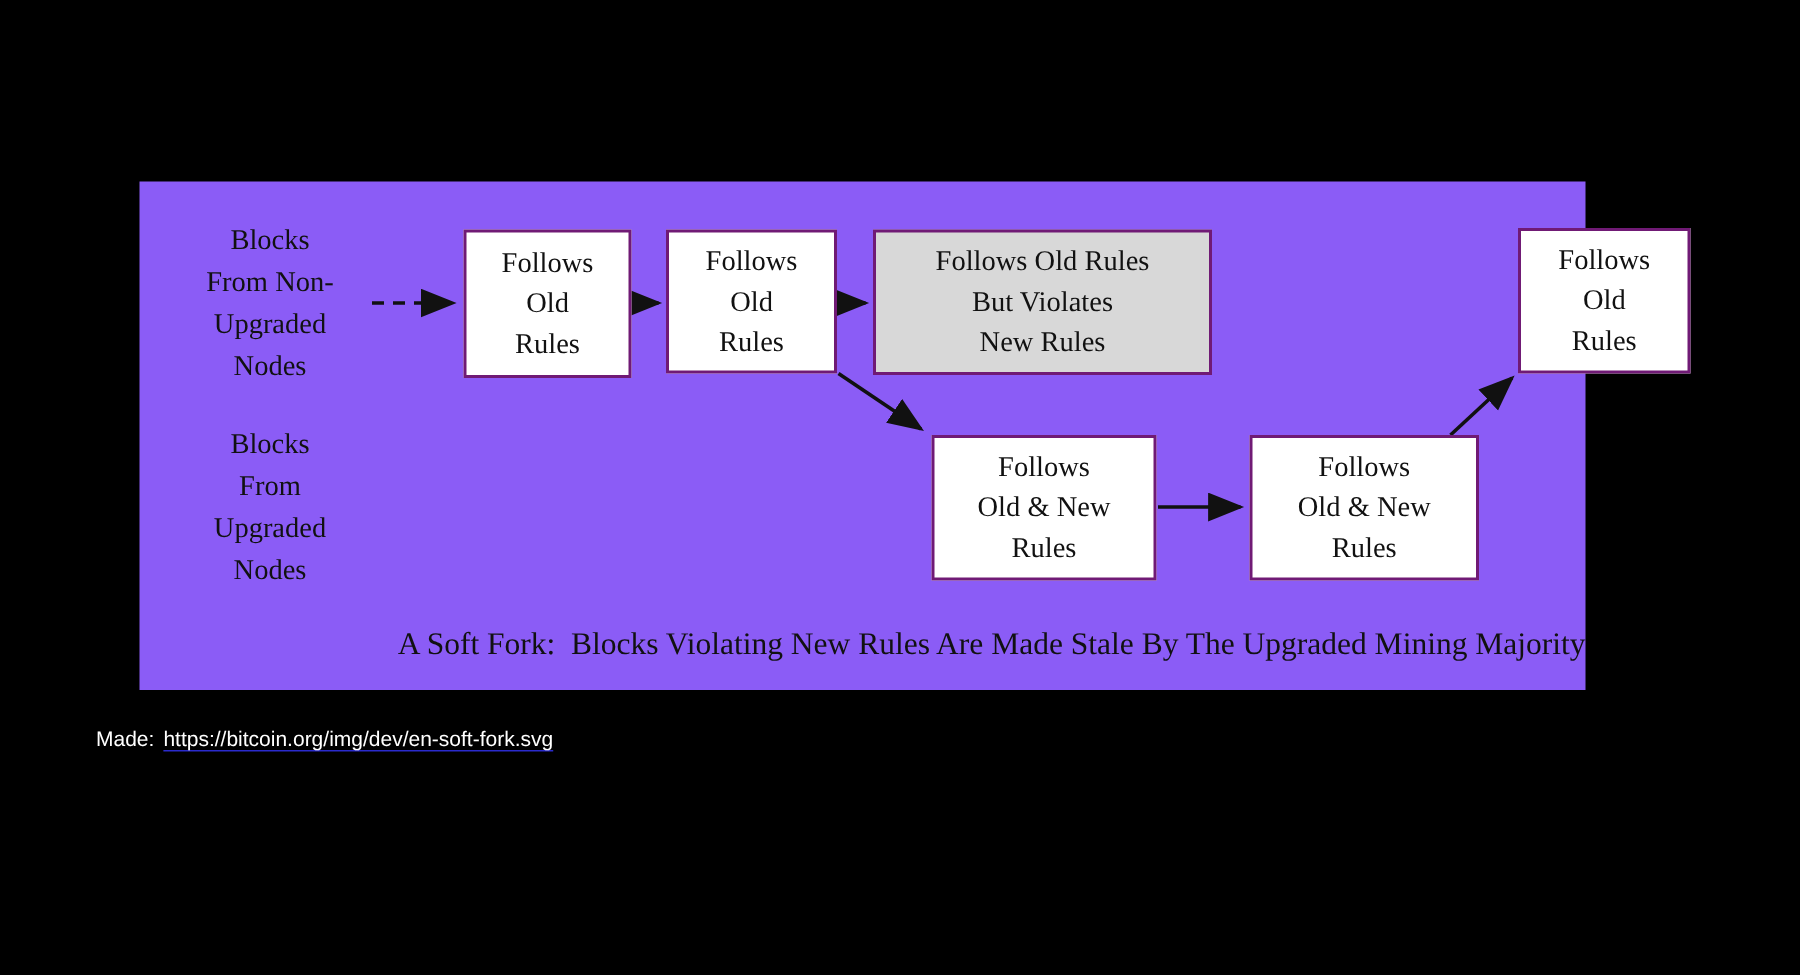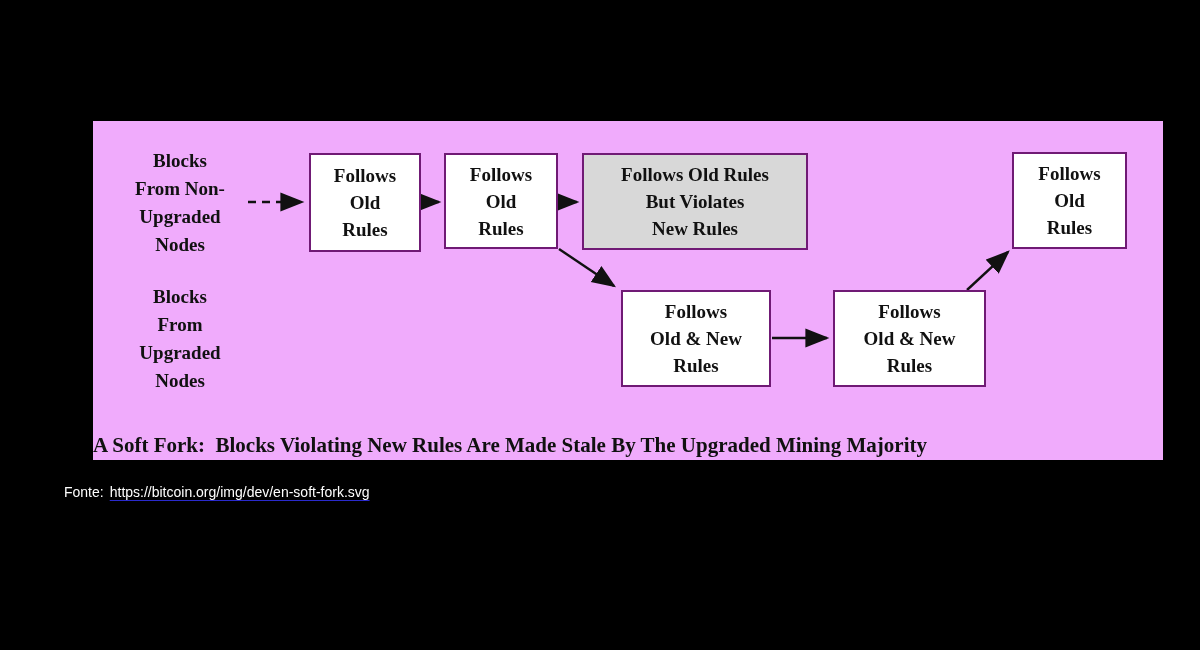--- a/index.html
+++ b/index.html
@@ -14,24 +14,23 @@
   .stage {
     position: relative;
     width: 1200px;
     height: 650px;
     background: #000000;
   }
   .panel {
     position: absolute;
     left: 93px;
     top: 121px;
-    width: 1070px;
+    width: 964px;
     height: 339px;
-    background: #f0abfc;
-    font-weight: bold;
+    background: #8b5cf6;
   }
   .arrows {
     position: absolute;
     left: 0;
     top: 0;
     width: 1070px;
     height: 339px;
     pointer-events: none;
   }
   .rowlabel {
@@ -62,22 +61,22 @@
   .b1 { left: 216px; top: 32px;  width: 112px; height: 99px; }
   .b2 { left: 351px; top: 32px;  width: 114px; height: 96px; }
   .b3 { left: 489px; top: 32px;  width: 226px; height: 97px; background: #d8d8d8; }
   .b4 { left: 528px; top: 169px; width: 150px; height: 97px; }
   .b5 { left: 740px; top: 169px; width: 153px; height: 97px; }
   .b6 { left: 919px; top: 31px;  width: 115px; height: 97px; }
   .caption {
     position: absolute;
     left: 0;
     right: 0;
-    top: 312px;
-    text-align: left;
+    top: 296px;
+    text-align: right;
     white-space: pre;
     font-size: 21px;
     color: #111111;
   }
   .source {
     position: absolute;
     left: 64px;
     top: 484px;
     font-family: "Liberation Sans", sans-serif;
     font-size: 14px;
@@ -137,16 +136,16 @@
 Old &amp; New
 Rules</div>
     <div class="box b6">Follows
 Old
 Rules</div>
 
     <div class="caption">A Soft Fork:  Blocks Violating New Rules Are Made Stale By The Upgraded Mining Majority</div>
   </div>
 
   <div class="source">
-    <span class="source-label">Fonte:</span><a class="srclink" href="#">https://bitcoin.org/img/dev/en-soft-fork.svg</a>
+    <span class="source-label">Made:</span><a class="srclink" href="#">https://bitcoin.org/img/dev/en-soft-fork.svg</a>
   </div>
 
 </div>
 
 </body></html>

